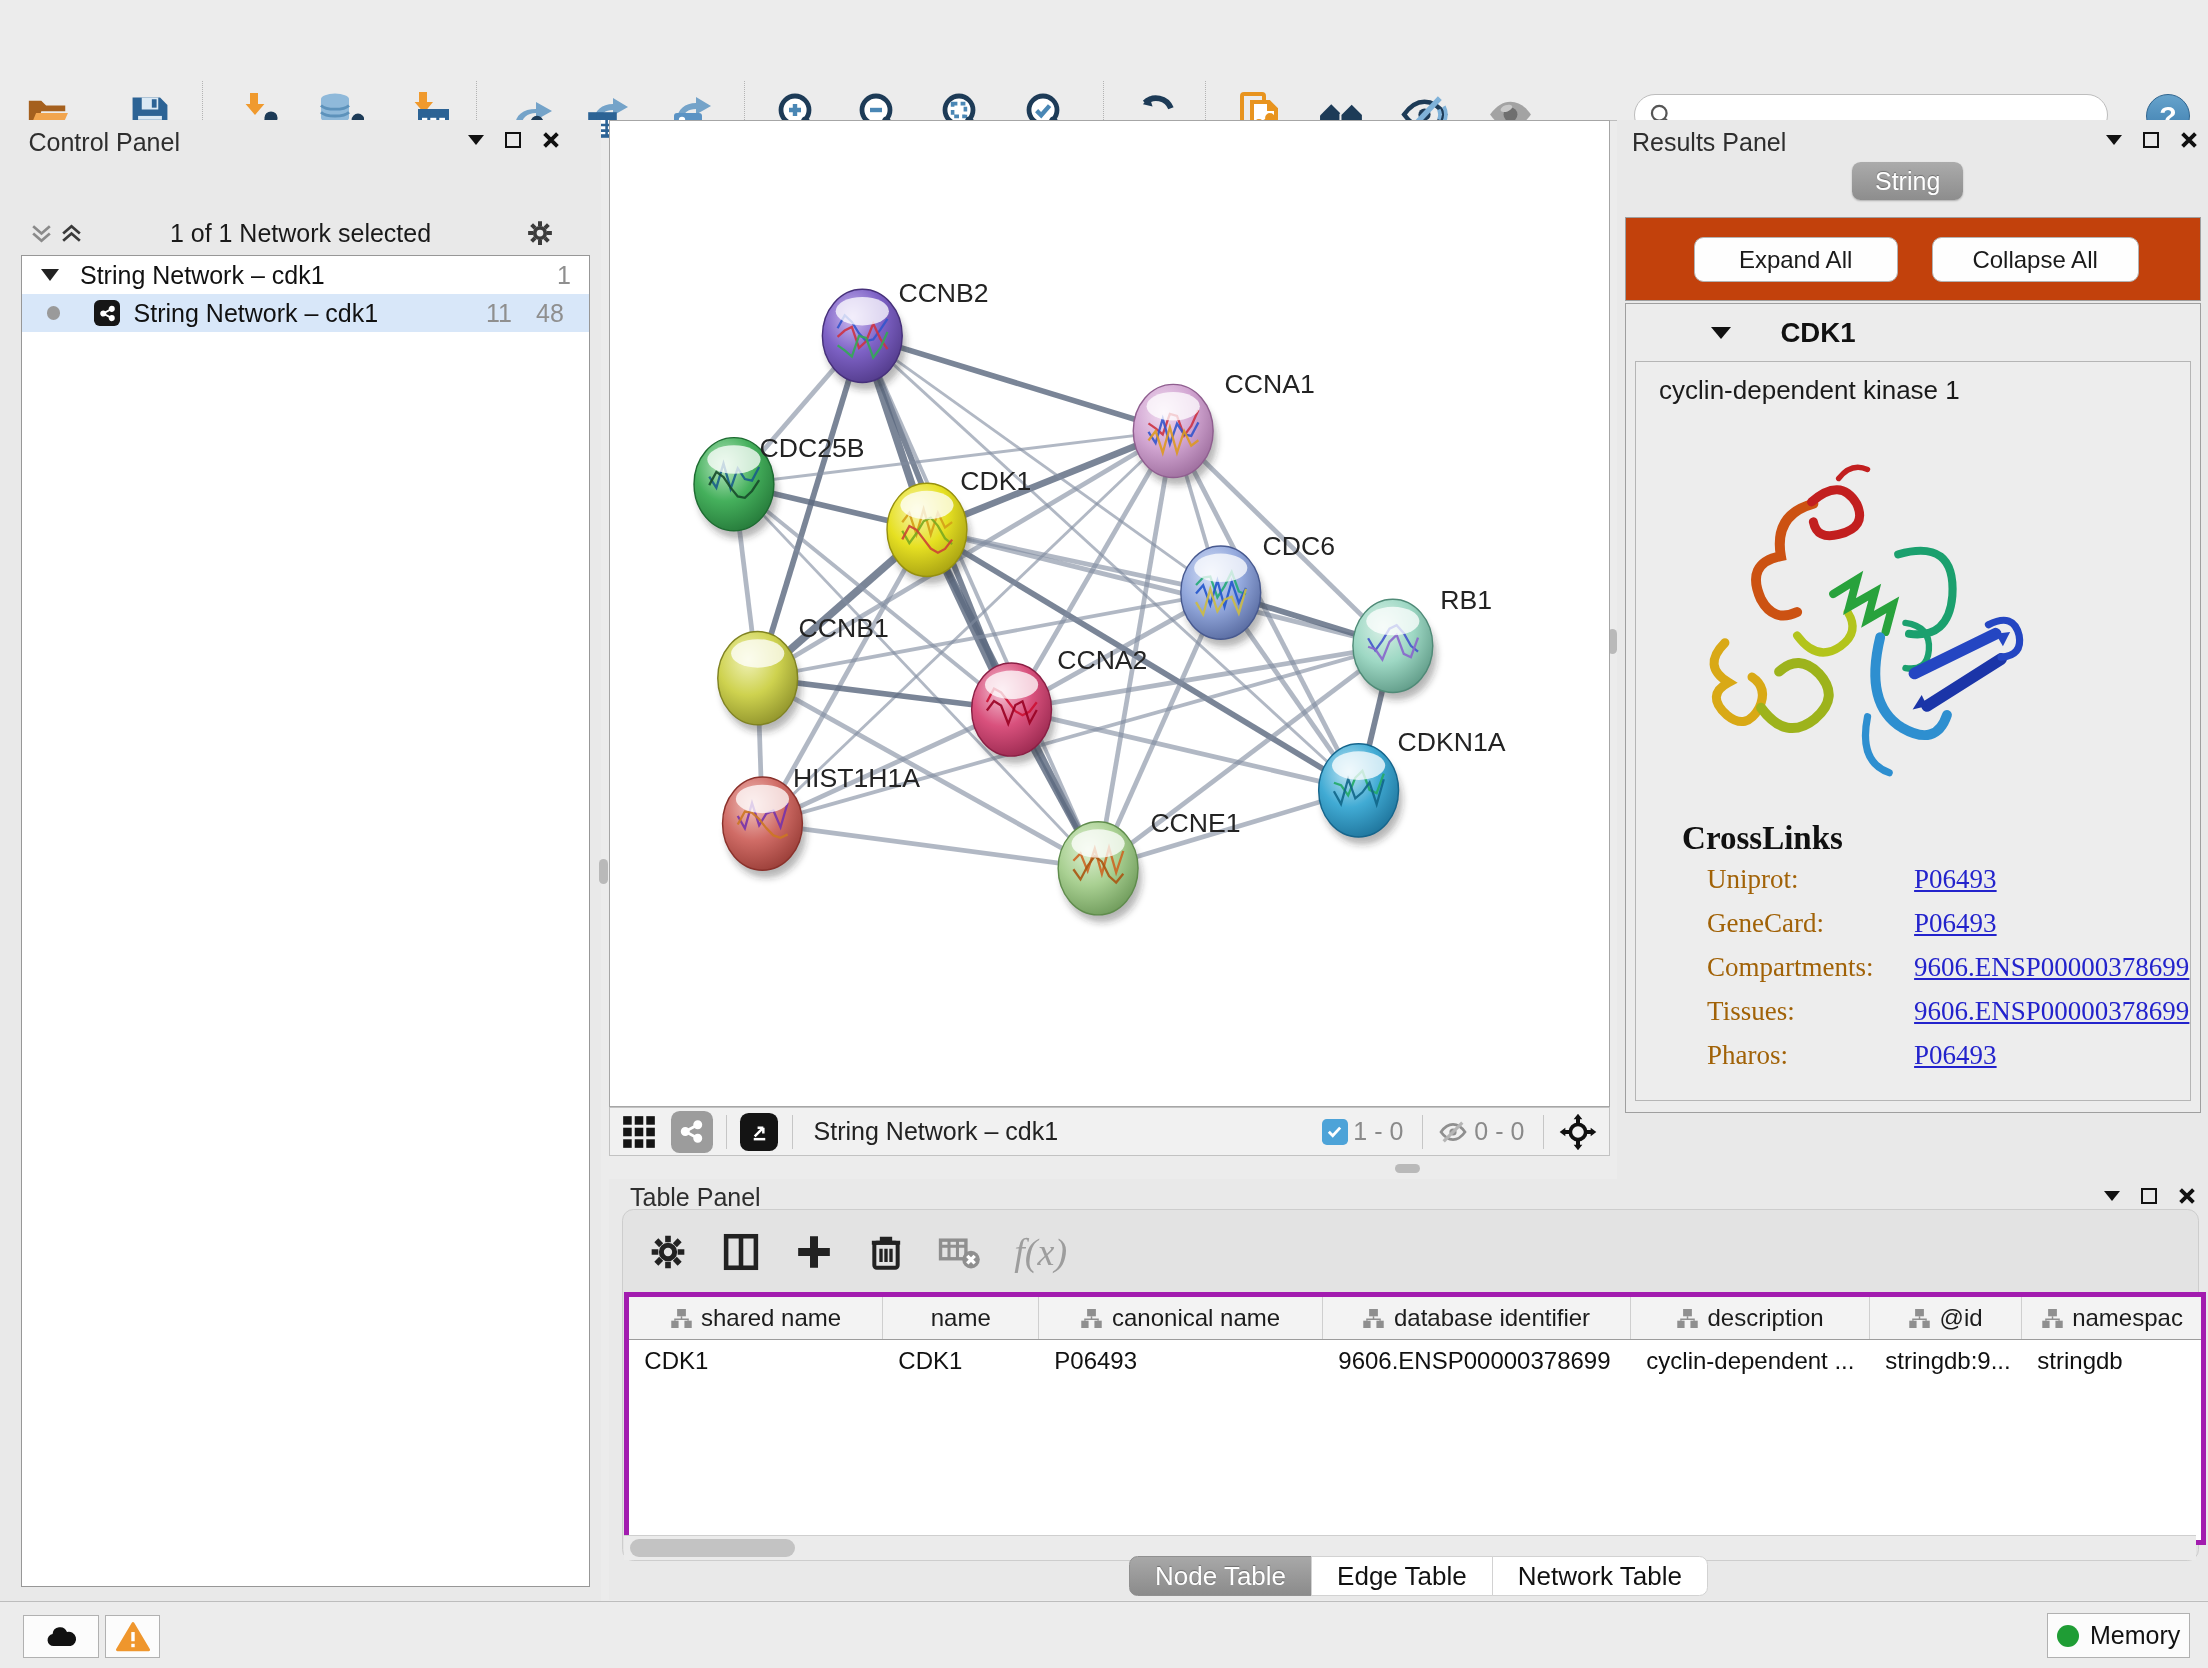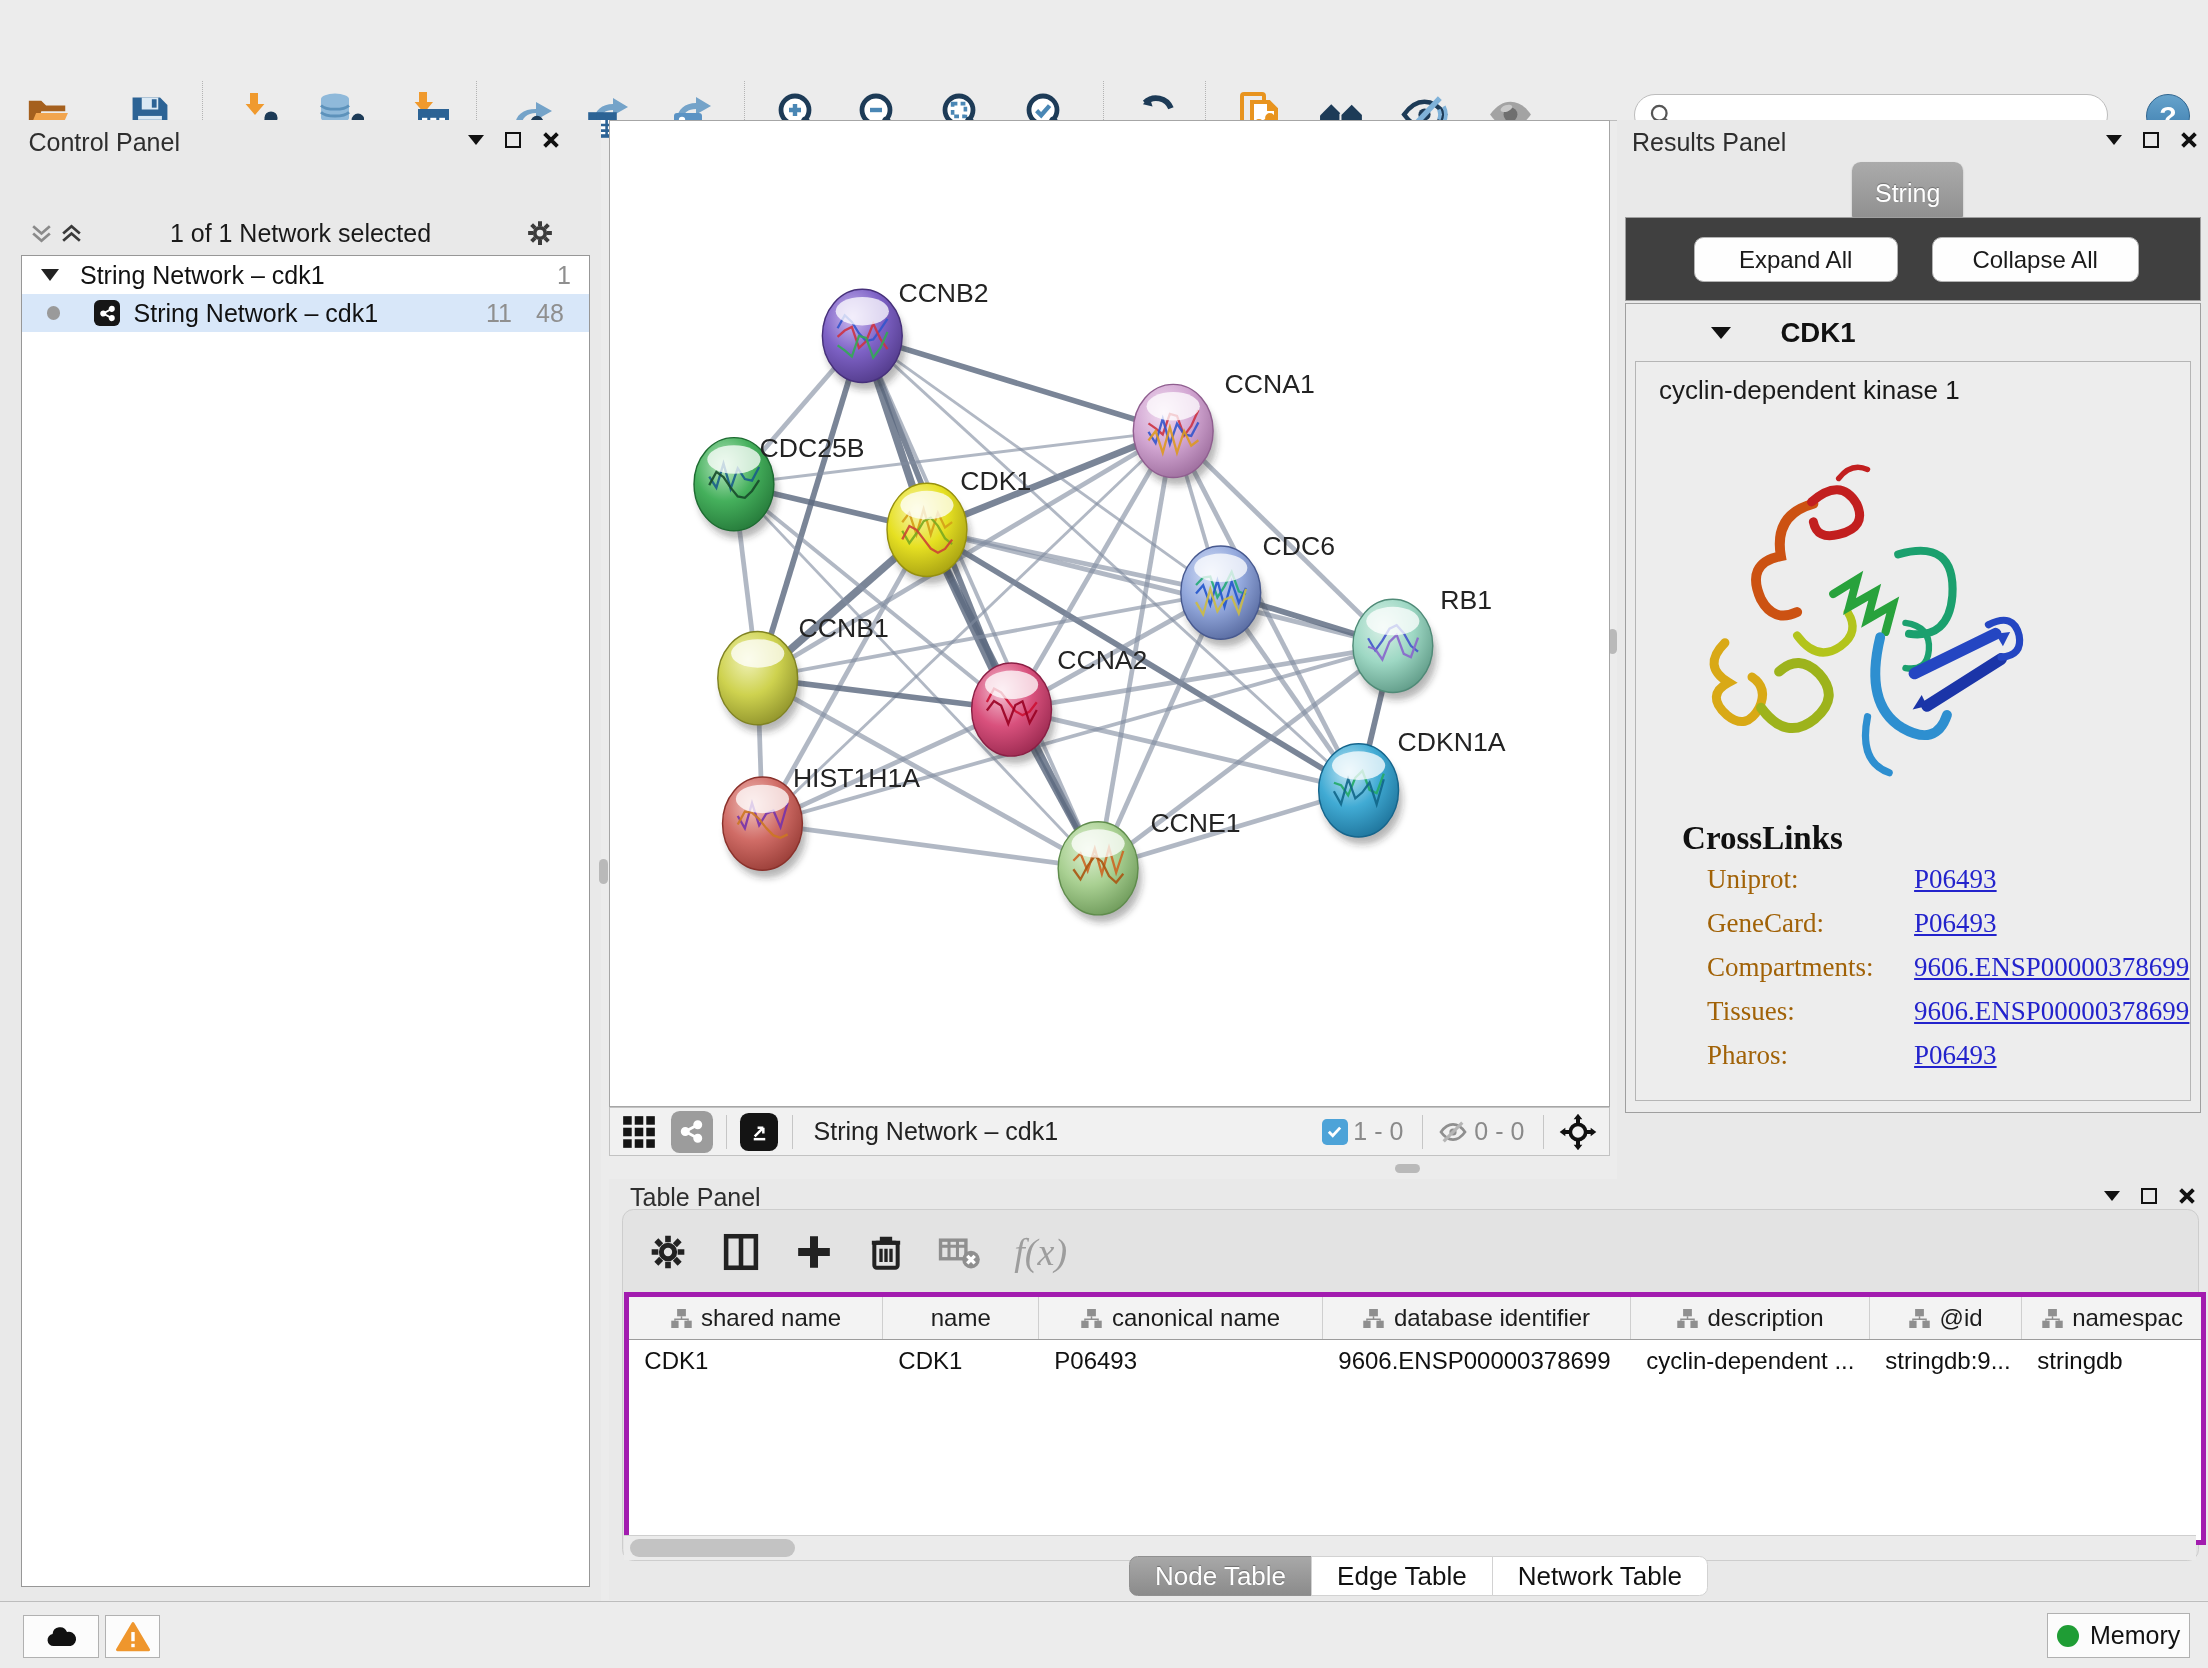--- a/index.html
+++ b/index.html
@@ -48,24 +48,24 @@
   #net-canvas{position:absolute;left:609px;top:120px;width:1001px;height:987px;background:#fff;
     border:1px solid #a6a6a6;box-sizing:border-box;}
   #net-toolbar{position:absolute;left:609px;top:1107px;width:1001px;height:49px;background:#f1f1f1;
     border:1px solid #c2c2c2;box-sizing:border-box;display:flex;align-items:center;}
   .ntb-sep{height:34px;border-left:1px solid #c6c6c6;margin:0 13.3px;}
   #ntb-title{font-size:25px;color:#222;margin-left:7.6px;}
   .ntb-num{font-size:25px;color:#8a8a8a;margin:0 5.7px;}
   #ntb-check{width:26px;height:26px;border-radius:4.8px;background:#4da3d8;display:flex;align-items:center;justify-content:center;}
   
   #results-panel{position:absolute;left:1617px;top:120px;width:592px;height:1060px;background:#e9e9e9;}
-  #rp-tab{position:absolute;left:235px;top:42px;height:38px;padding:12px 23px;border-radius:8.6px;
+  #rp-tab{position:absolute;left:235px;top:42px;height:38px;padding:0 23px;border-radius:8.6px;
     background:linear-gradient(#ababab,#8d8d8d);color:#fff;font-size:25px;display:flex;align-items:center;
     text-shadow:0 -1px 1px rgba(0,0,0,.3);box-shadow:0 1px 1.9px rgba(0,0,0,.25);}
-  #rp-box1{position:absolute;left:7.6px;top:97px;width:574px;height:82px;border:1px solid #9f9f9f;background:#404040;}
+  #rp-box1{position:absolute;left:7.6px;top:97px;width:574px;height:82px;border:1px solid #9f9f9f;background:#c2410c;}
   .rp-btn{position:absolute;top:19px;height:43px;border:1px solid #b3b3b3;border-radius:9.5px;background:#fefefe;
     font-size:24px;color:#1a1a1a;display:flex;align-items:center;justify-content:center;}
   #rp-box2{position:absolute;left:7.6px;top:183px;width:574px;height:808px;border:1px solid #9f9f9f;background:#ececec;}
   #rp-entry-head{position:absolute;left:3.8px;top:5.7px;width:565px;height:46px;display:flex;align-items:center;}
   #rp-gene{font-size:27.6px;font-weight:bold;color:#111;margin-left:49px;}
   #rp-inner{position:absolute;left:9.5px;top:57px;width:554px;height:738px;border:1px solid #b5b5b5;background:#ededed;}
   #rp-desc{position:absolute;left:23px;top:13.3px;font-size:26px;color:#1a1a1a;}
   #protein-img{position:absolute;left:42px;top:84px;width:361px;height:361px;}
   #crosslinks{position:absolute;left:46px;top:458px;font-family:"Liberation Serif",serif;}
   #cl-title{font-size:33px;font-weight:bold;color:#111;}

